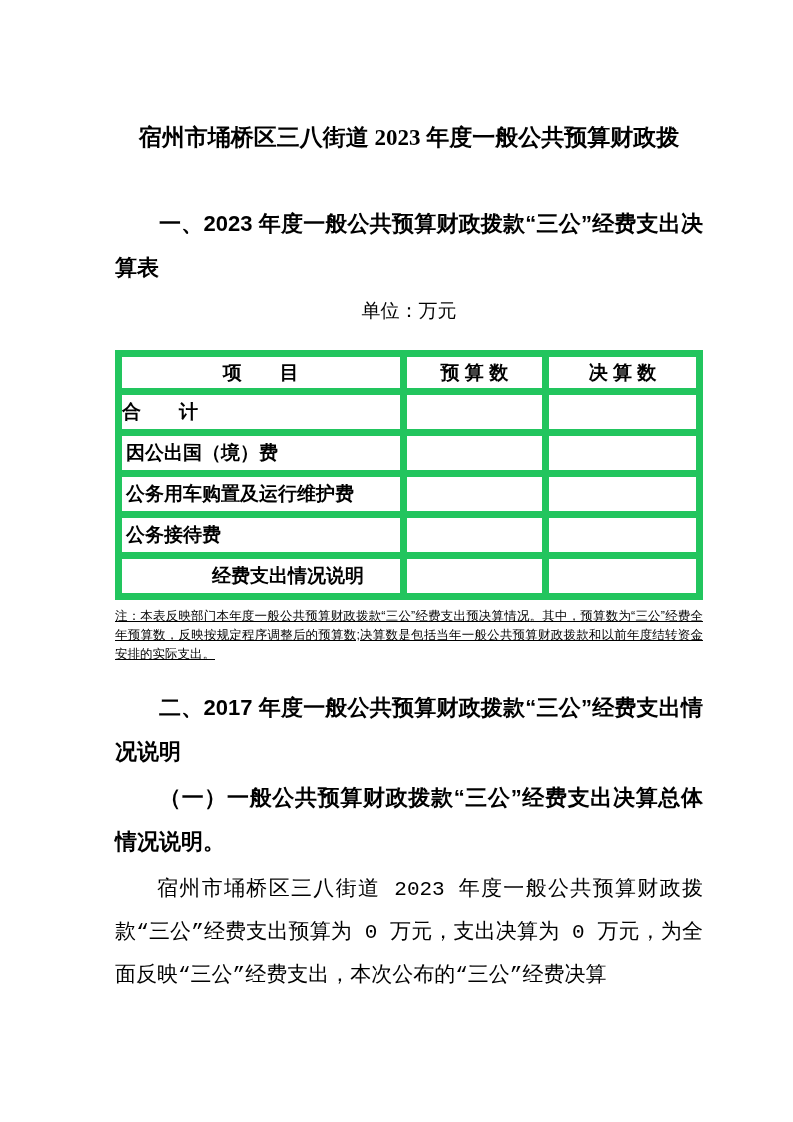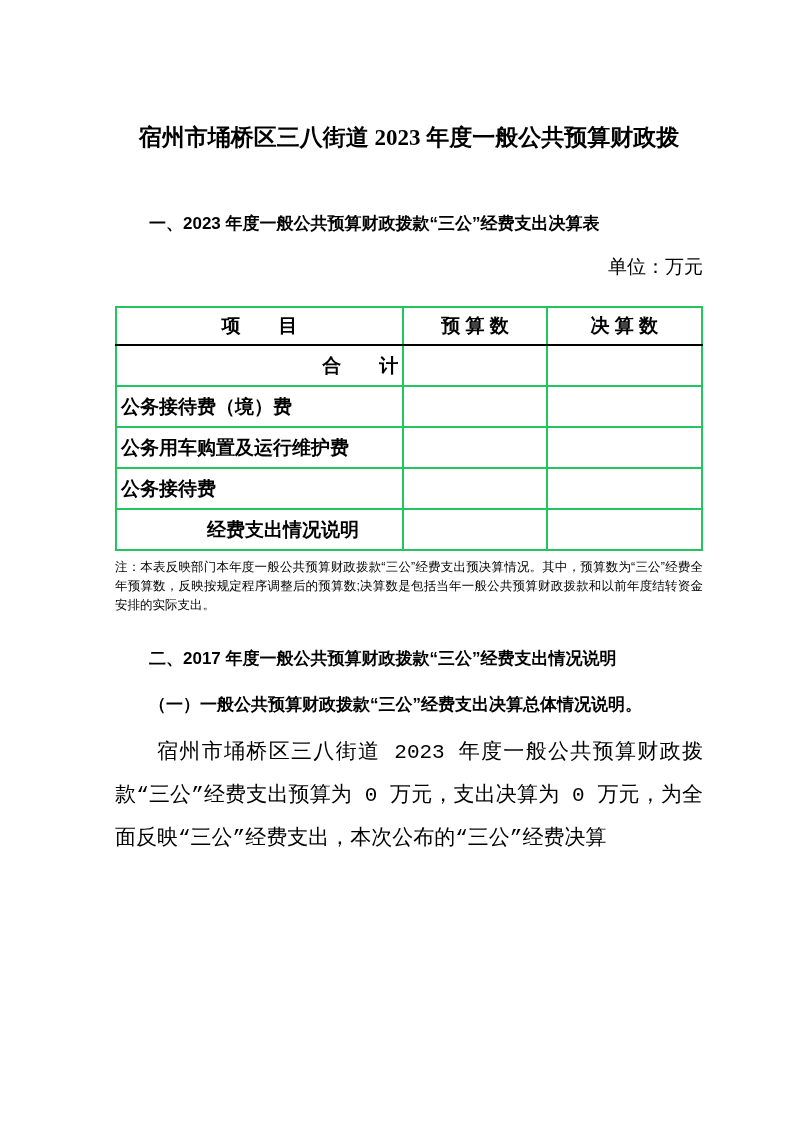--- a/index.html
+++ b/index.html
@@ -20,70 +20,71 @@
     font-size:23px;
     font-weight:700;
     line-height:52px;
     font-family:"Liberation Serif", serif;
   }
   .title span { display:block; }
   .heading {
     margin:0;
     font-family:"Liberation Sans", sans-serif;
     font-weight:700;
-    font-size:17px;
+    font-size:22px;
     line-height:44px;
     text-indent:2em;
     text-align:justify;
   }
   .heading.sec1 { margin-top:36px; }
   .heading.sec2 { margin-top:22px; }
   .heading.sub  { margin-top:2px; }
   .unit {
     margin:8px 0 0 0;
-    text-align:right;
+    text-align:center;
     font-size:19px;
     line-height:26px;
     font-family:"Liberation Serif", serif;
   }
   table.expense {
     width:100%;
     border-collapse:collapse;
     table-layout:fixed;
     margin-top:26px;
     border:2px solid #000;
   }
   table.expense th, table.expense td {
-    border:2px solid #22c55e;
+    border:7px solid #22c55e;
     height:41px;
     vertical-align:middle;
     font-family:"Liberation Sans", sans-serif;
     font-weight:700;
     font-size:19px;
     padding:0 4px;
     box-sizing:border-box;
     overflow:hidden;
     white-space:nowrap;
   }
   table.expense thead th {
     height:38px;
     text-align:center;
     border-bottom:2px solid #000;
   }
   td.label { text-align:left; padding-left:9px; }
-  tr.r-center td.label { text-align:right; padding-left:0;font-family:Liberation Serif, serif; }
+  tr.r-center td.label { text-align:left; padding-left:0;font-family:Liberation Serif, serif; }
   tr.r-indent1 td.label { padding-left:27px; }
   tr.r-indent2 td.label { padding-left:90px; }
   .note {
     margin:7px 0 0 0;
     font-family:"Liberation Sans", sans-serif;
     font-size:12.5px;
     line-height:19px;
     text-align:justify;
     font-weight:400;
+    text-decoration:underline;
   }
   .body-para {
     margin:4px 0 0 0;
     font-size:21px;
     line-height:43px;
     text-indent:2em;
     text-align:justify;
     font-family:Liberation Mono, monospace;
     font-weight:400;
   }
@@ -114,21 +115,21 @@
         <th>决 算 数</th>
       </tr>
     </thead>
     <tbody>
       <tr class="r-center">
         <td class="label">合　　计</td>
         <td></td>
         <td></td>
       </tr>
       <tr>
-        <td class="label">公务接待费（境）费</td>
+        <td class="label">因公出国（境）费</td>
         <td></td>
         <td></td>
       </tr>
       <tr>
         <td class="label">公务用车购置及运行维护费</td>
         <td></td>
         <td></td>
       </tr>
       <tr>
         <td class="label">公务接待费</td>

